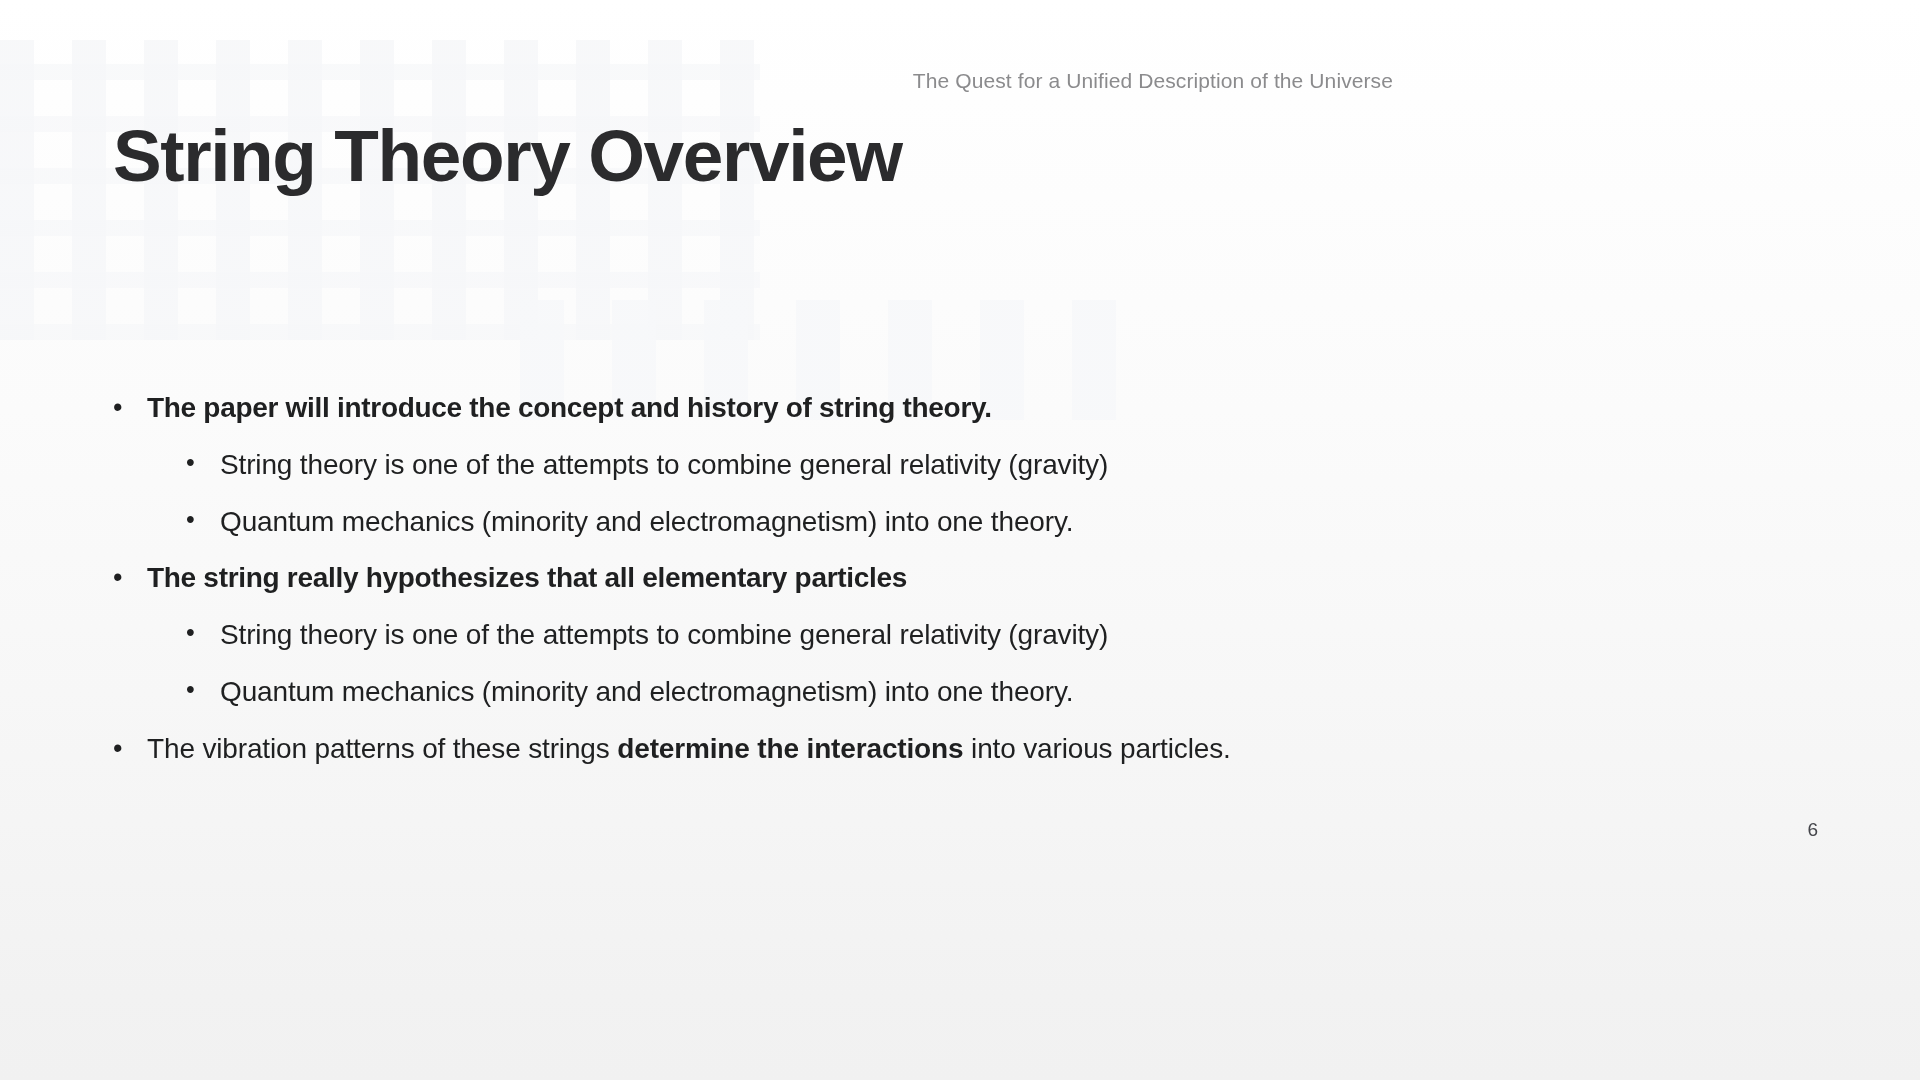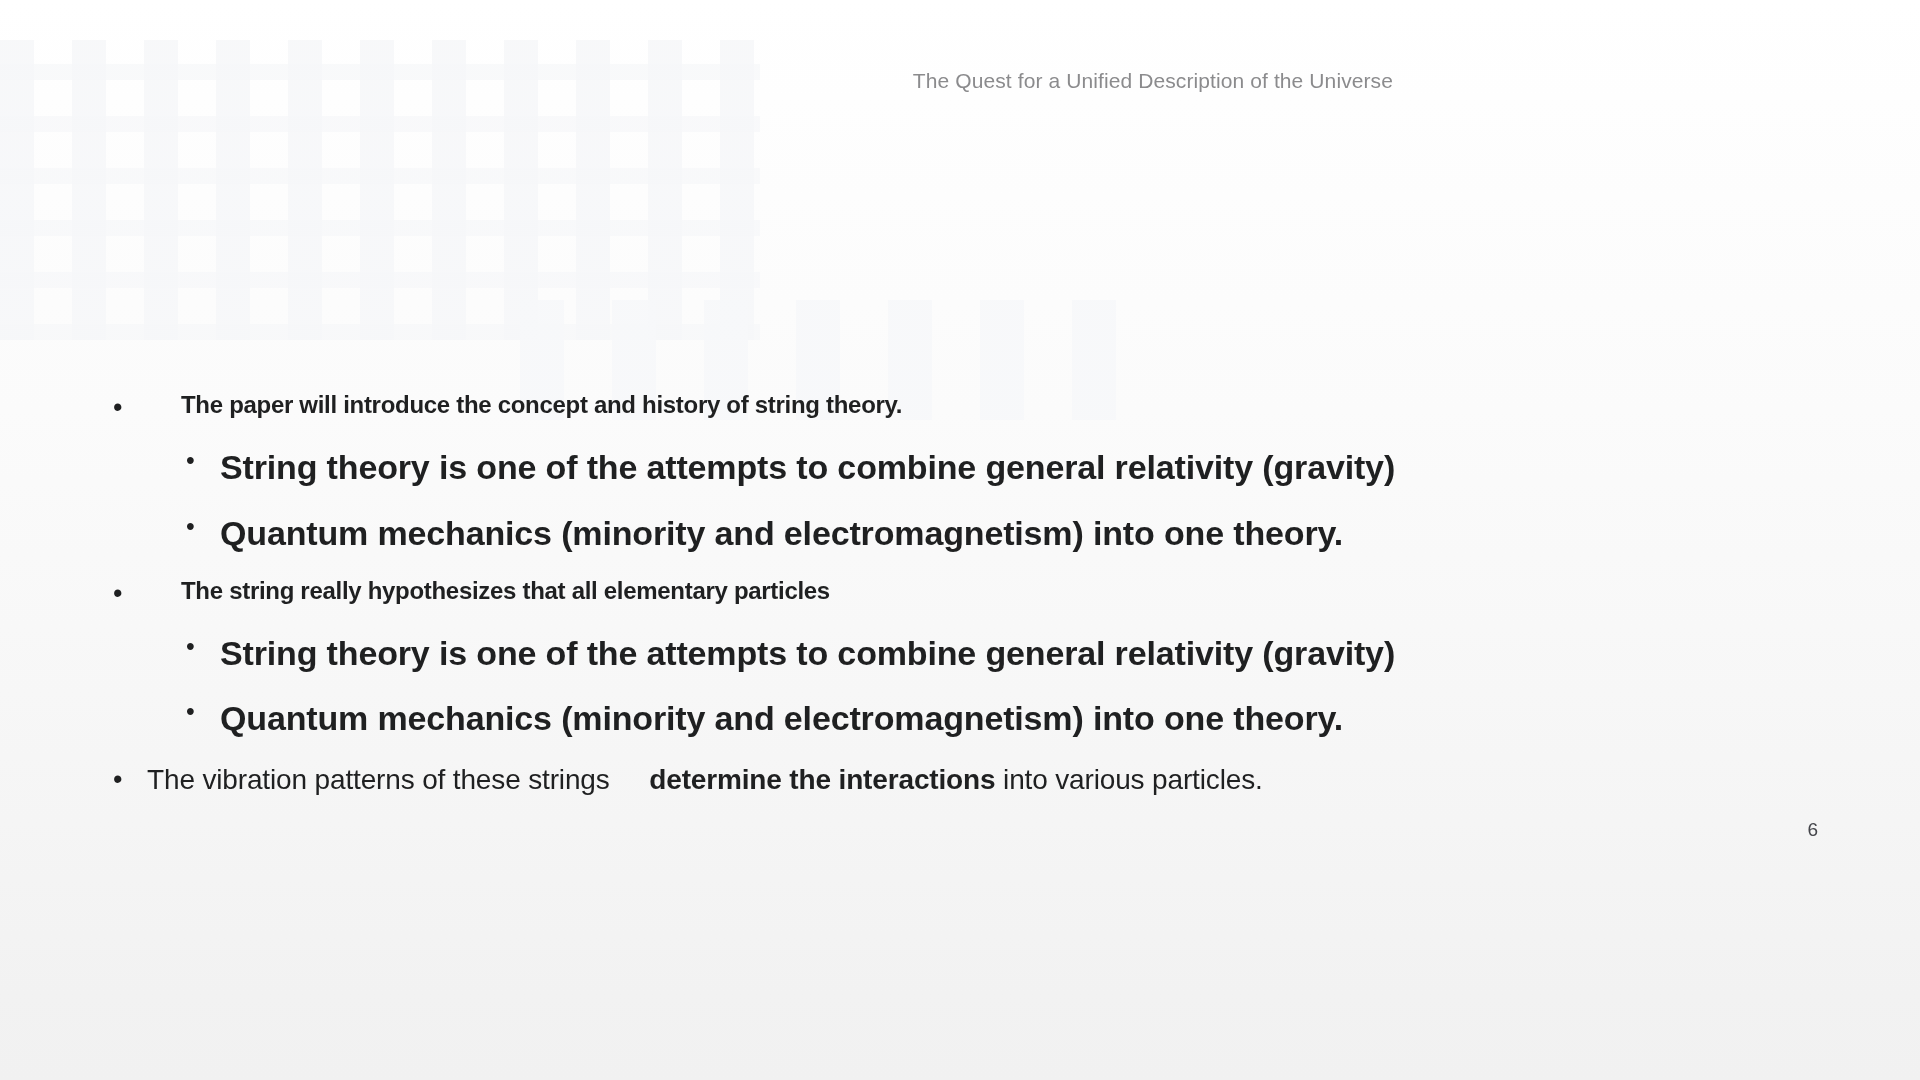--- a/index.html
+++ b/index.html
@@ -132,33 +132,31 @@
 
   .bullet-text {
     flex: 1 1 auto;
     font-size: 28px;
     line-height: 1.42;
     letter-spacing: -0.15px;
   }
 
   .bullet-row.lvl1.strong .bullet-text {
     font-weight: bold;
-    font-size: 24px;
+    font-size: 28px;
     letter-spacing: -0.3px;
-    margin-left: 34px;
   }
 
   .bullet-row.lvl2 .bullet-text {
-    font-size: 34px;
-    font-weight: bold;
+    font-size: 28px;
+    font-weight: normal;
   }
 
   .bullet-text .em {
     font-weight: bold;
-    margin-left: 32px;
   }
 
   .wrap-wide .bullet-text {
     max-width: 1205px;
   }
 
   .page-number {
     position: absolute;
     right: 102px;
     bottom: 241px;
@@ -170,20 +168,21 @@
 </head>
 <body>
 
 <div class="slide">
 
   <div class="slide-texture"></div>
   <div class="slide-texture-2"></div>
 
   <div class="header-note">The Quest for a Unified Description of the Universe</div>
 
+  <h1 class="title">String Theory Overview</h1>
 
 
   <div class="body-list">
       <div class="bullet-row lvl1 strong">
         <span class="bullet-dot">•</span>
         <span class="bullet-text">The paper will introduce the concept and history of string theory.</span>
       </div>
       <div class="bullet-row lvl2">
         <span class="bullet-dot">•</span>
         <span class="bullet-text">String theory is one of the attempts to combine general relativity (gravity)</span>

